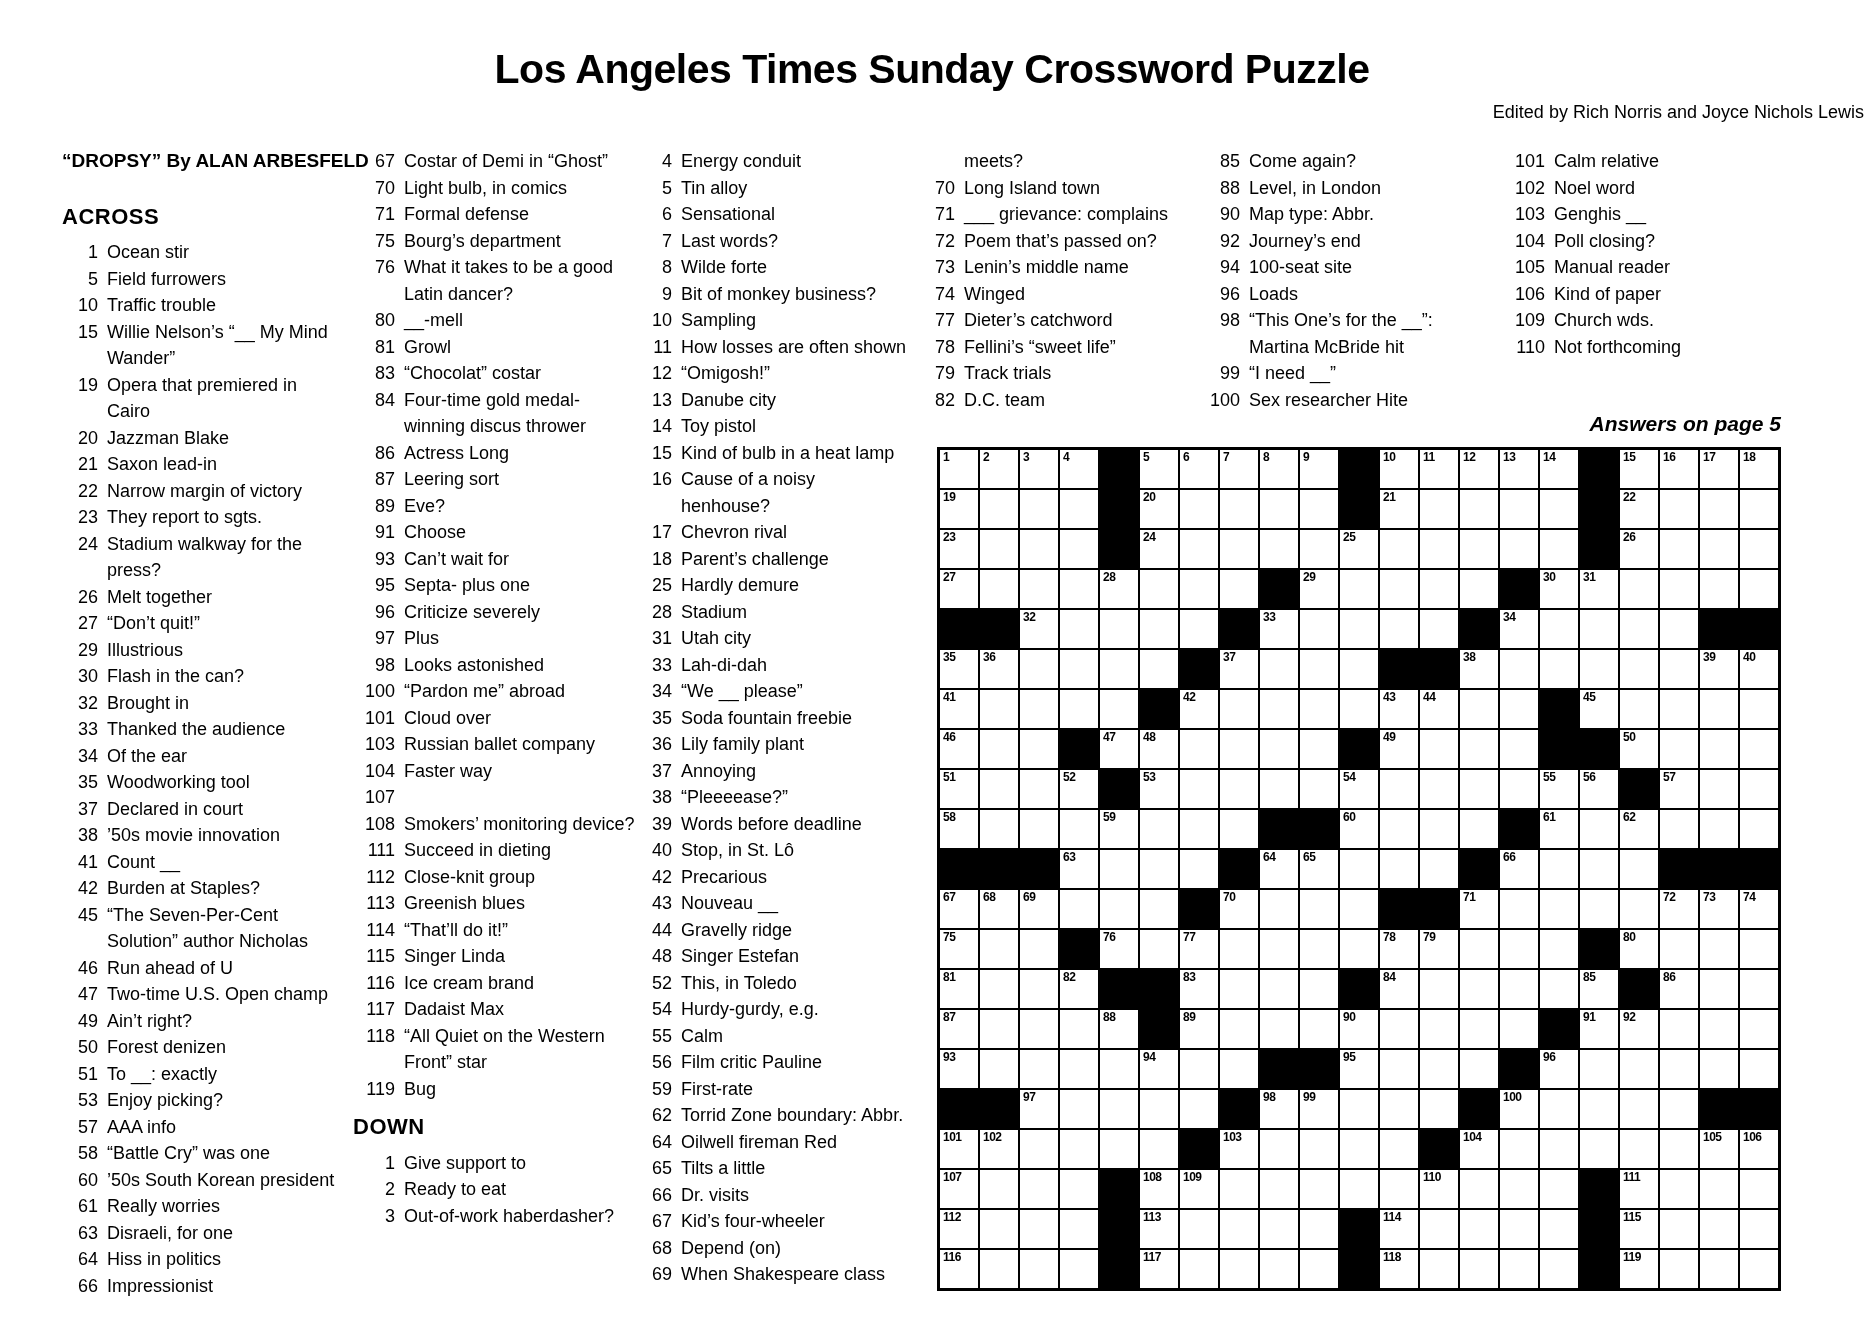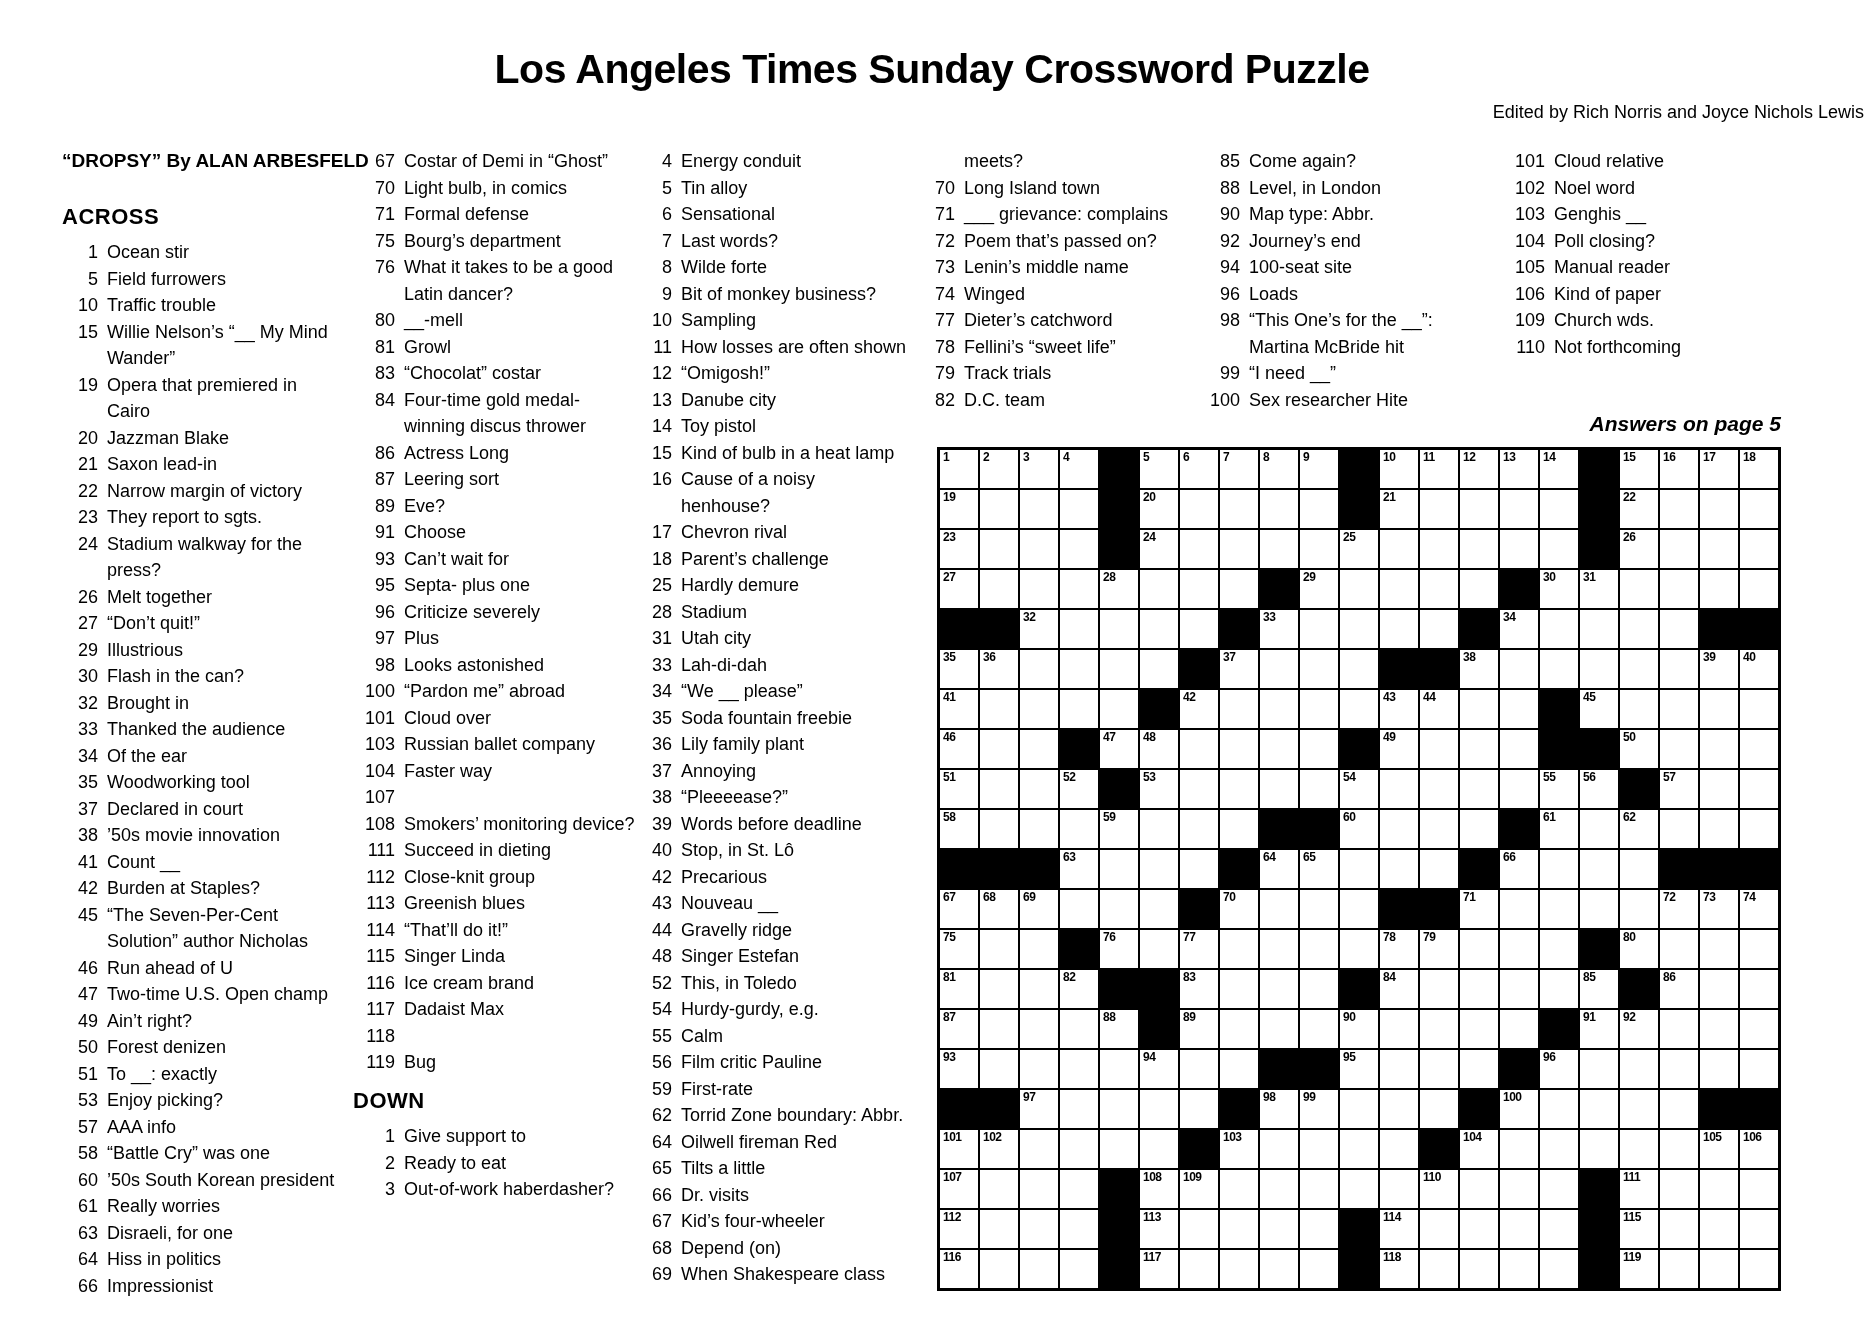--- a/index.html
+++ b/index.html
@@ -311,20 +311,21 @@
       <div class="clue">
         <span class="num">116</span>
         <span class="txt">Ice cream brand</span>
       </div>
       <div class="clue">
         <span class="num">117</span>
         <span class="txt">Dadaist Max</span>
       </div>
       <div class="clue">
         <span class="num">118</span>
+        <span class="txt">“All Quiet on the Western Front” star</span>
       </div>
       <div class="clue">
         <span class="num">119</span>
         <span class="txt">Bug</span>
       </div>
       <div class="list-header gap-above">DOWN</div>
       <div class="clue">
         <span class="num">1</span>
         <span class="txt">Give support to</span>
       </div>
@@ -583,21 +584,21 @@
         <span class="txt">“I need __”</span>
       </div>
       <div class="clue">
         <span class="num">100</span>
         <span class="txt">Sex researcher Hite</span>
       </div>
     </div>
     <div class="clue-col" id="col6">
       <div class="clue">
         <span class="num">101</span>
-        <span class="txt">Cloud relative</span>
+        <span class="txt">Calm relative</span>
       </div>
       <div class="clue">
         <span class="num">102</span>
         <span class="txt">Noel word</span>
       </div>
       <div class="clue">
         <span class="num">103</span>
         <span class="txt">Genghis __</span>
       </div>
       <div class="clue">

